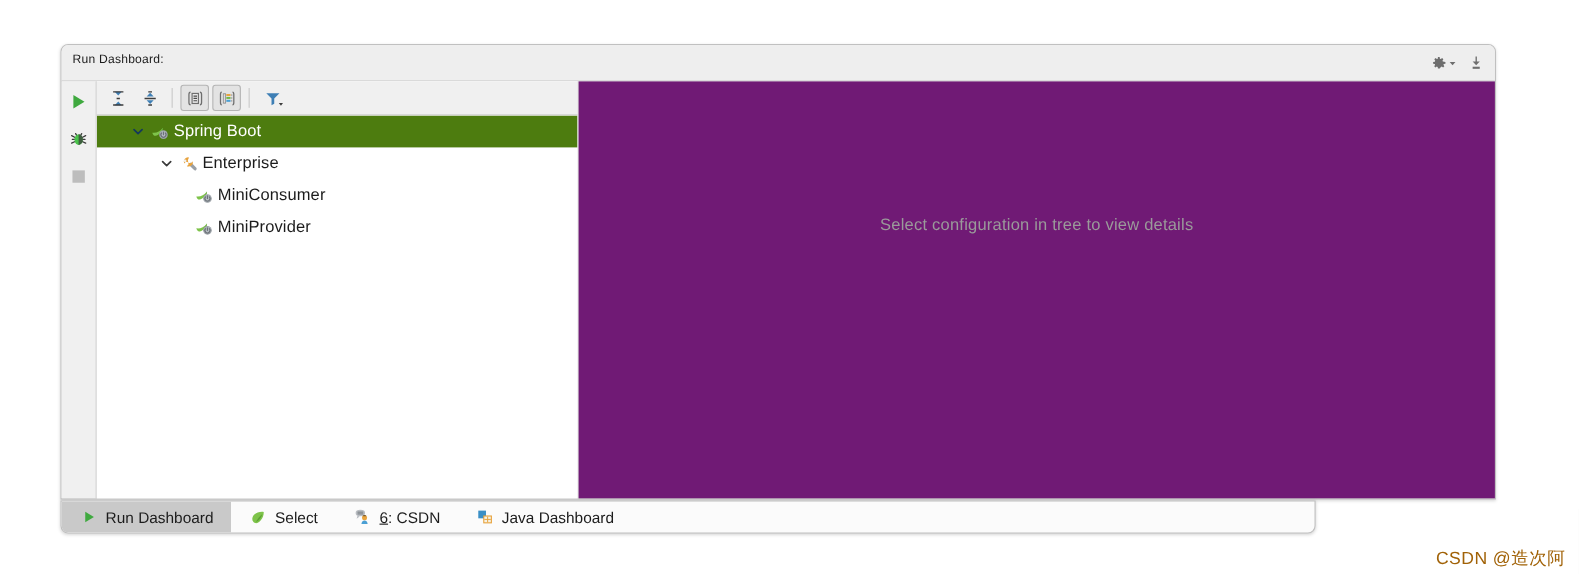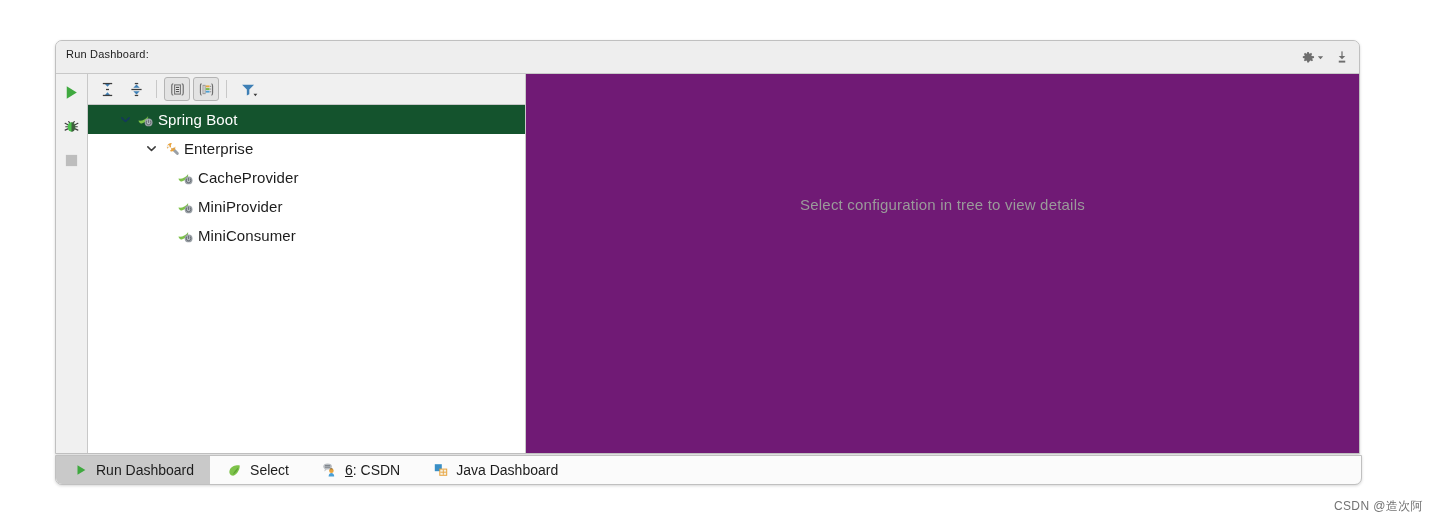--- a/index.html
+++ b/index.html
@@ -148,21 +148,21 @@
   }
   .tree-row {
     height: 29px;
     display: flex;
     align-items: center;
     white-space: nowrap;
     font-size: 15px;
     color: #1c1c1c;
   }
   .tree-row.selected {
-    background: #14532d;
+    background: #4d7c0f;
     color: #ffffff;
   }
   .twisty {
     width: 22px;
     display: flex;
     align-items: center;
     justify-content: center;
     flex: 0 0 auto;
   }
   .node-icon {
@@ -194,21 +194,21 @@
     font-size: 15px;
     color: #9a9a9a;
     letter-spacing: 0.2px;
   }
 
   
   .tab-bar {
     position: absolute;
     left: 55px;
     top: 455px;
-    width: 1307px;
+    width: 1141px;
     height: 30px;
     background: #fbfbfb;
     border: 1px solid #c0c0c0;
     border-bottom-left-radius: 7px;
     border-bottom-right-radius: 7px;
     box-sizing: border-box;
     display: flex;
     align-items: stretch;
     box-shadow: 0 1px 3px rgba(0,0,0,0.16);
     overflow: hidden;
@@ -232,22 +232,22 @@
     align-items: center;
     justify-content: center;
     flex: 0 0 auto;
   }
 
   
   .watermark {
     position: absolute;
     right: 12px;
     top: 498px;
-    font-size: 12px;
-    color: #737373;
+    font-size: 16px;
+    color: #a16207;
     letter-spacing: 0.4px;
   }
   svg { display: block; }
 </style>
 </head>
 <body>
 
 <div id="root">
 
   <div class="tool-window">
@@ -442,66 +442,51 @@
             <span class="node-icon">
               <svg width="18" height="16" viewBox="0 0 18 16">
                 <path d="M10.6 6.6 15.5 11.5a1.5 1.5 0 0 1-2.1 2.1L8.5 8.7z" fill="#9aa0a6"></path>
                 <path d="M8.8 2.1a4 4 0 0 0-4.4 5.6l1.6-1.6 2 .4.4 2-1.6 1.6a4 4 0 0 0 5.5-4.5L10.6 7.4 8.2 7 7.8 4.6z" fill="#e8a33d"></path>
                 <circle cx="5.3" cy="5.2" r="1.2" fill="#f0f0f0"></circle>
               </svg>
             </span>
             <span class="node-label">Enterprise</span>
           </div>
 
+
           <div class="tree-row indent-2">
             <span class="node-icon">
               <svg width="18" height="16" viewBox="0 0 18 16">
                 <path d="M1.5 8.6c3.4.6 7-1 9.6-4.4-.4 3.4-3 6.4-6.3 7.2-1.6.4-2.9-.8-3.3-2.8z" fill="#7ec34a"></path>
                 <path d="M11.1 4.2c-.4 1.3-1.1 2.5-2 3.6 1.4-.3 2.3-1.6 2-3.6z" fill="#5da235"></path>
                 <circle cx="11.6" cy="10.4" r="3.9" fill="#9aa0a6"></circle>
                 <circle cx="11.6" cy="10.4" r="3" fill="#b6bcc2"></circle>
                 <g stroke="#6c7278" stroke-width="1.1" stroke-linecap="round" fill="none">
                   <path d="M9.9 8.9a2.3 2.3 0 1 0 3.4 0"></path>
                   <line x1="11.6" y1="8.1" x2="11.6" y2="10.4"></line>
                 </g>
               </svg>
             </span>
-            <span class="node-label">CacheProvider</span>
+            <span class="node-label">MiniConsumer</span>
           </div>
 
           <div class="tree-row indent-2">
             <span class="node-icon">
               <svg width="18" height="16" viewBox="0 0 18 16">
                 <path d="M1.5 8.6c3.4.6 7-1 9.6-4.4-.4 3.4-3 6.4-6.3 7.2-1.6.4-2.9-.8-3.3-2.8z" fill="#7ec34a"></path>
                 <path d="M11.1 4.2c-.4 1.3-1.1 2.5-2 3.6 1.4-.3 2.3-1.6 2-3.6z" fill="#5da235"></path>
                 <circle cx="11.6" cy="10.4" r="3.9" fill="#9aa0a6"></circle>
                 <circle cx="11.6" cy="10.4" r="3" fill="#b6bcc2"></circle>
                 <g stroke="#6c7278" stroke-width="1.1" stroke-linecap="round" fill="none">
                   <path d="M9.9 8.9a2.3 2.3 0 1 0 3.4 0"></path>
                   <line x1="11.6" y1="8.1" x2="11.6" y2="10.4"></line>
                 </g>
               </svg>
             </span>
             <span class="node-label">MiniProvider</span>
-          </div>
-
-          <div class="tree-row indent-2">
-            <span class="node-icon">
-              <svg width="18" height="16" viewBox="0 0 18 16">
-                <path d="M1.5 8.6c3.4.6 7-1 9.6-4.4-.4 3.4-3 6.4-6.3 7.2-1.6.4-2.9-.8-3.3-2.8z" fill="#7ec34a"></path>
-                <path d="M11.1 4.2c-.4 1.3-1.1 2.5-2 3.6 1.4-.3 2.3-1.6 2-3.6z" fill="#5da235"></path>
-                <circle cx="11.6" cy="10.4" r="3.9" fill="#9aa0a6"></circle>
-                <circle cx="11.6" cy="10.4" r="3" fill="#b6bcc2"></circle>
-                <g stroke="#6c7278" stroke-width="1.1" stroke-linecap="round" fill="none">
-                  <path d="M9.9 8.9a2.3 2.3 0 1 0 3.4 0"></path>
-                  <line x1="11.6" y1="8.1" x2="11.6" y2="10.4"></line>
-                </g>
-              </svg>
-            </span>
-            <span class="node-label">MiniConsumer</span>
           </div>
 
         </div>
       </div>
 
       <div class="details">
         <div class="details-text">Select configuration in tree to view details</div>
       </div>
 
     </div>

